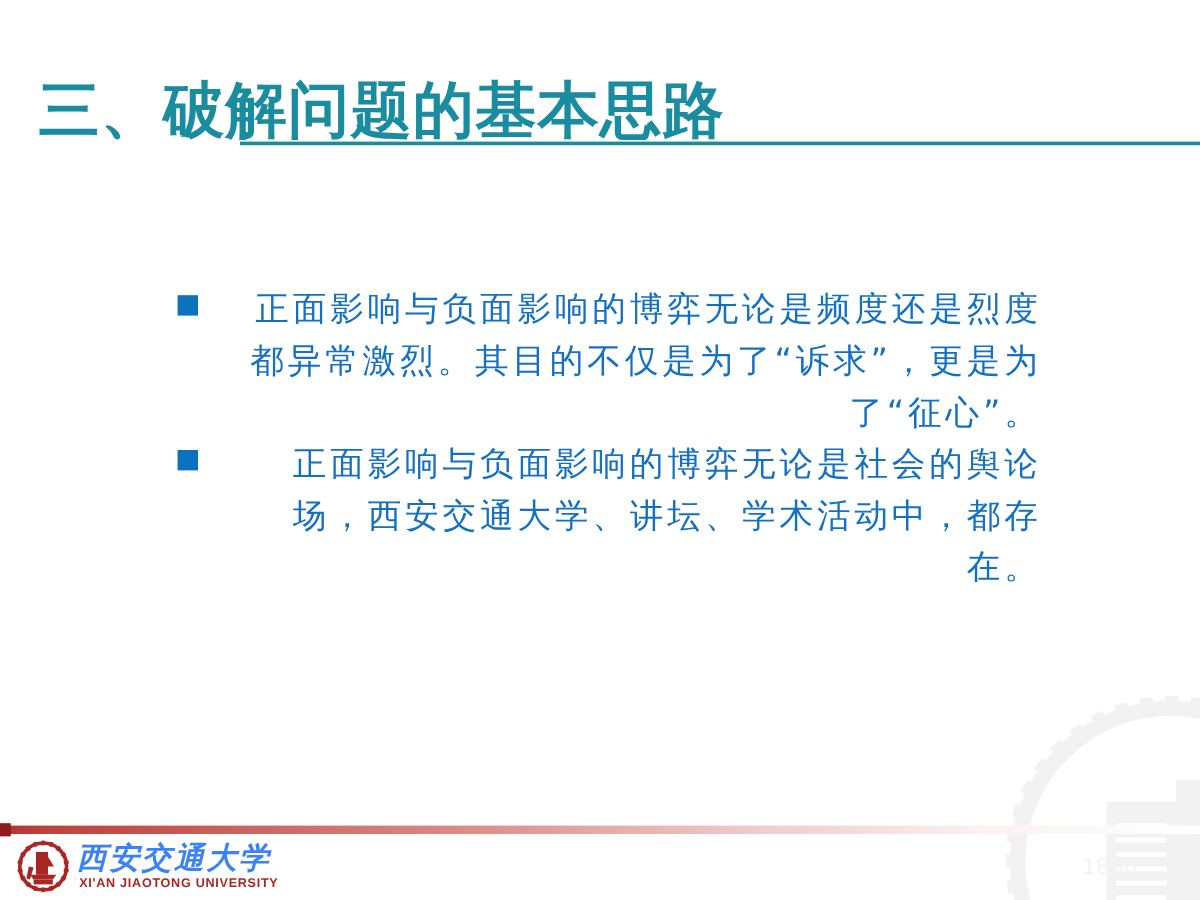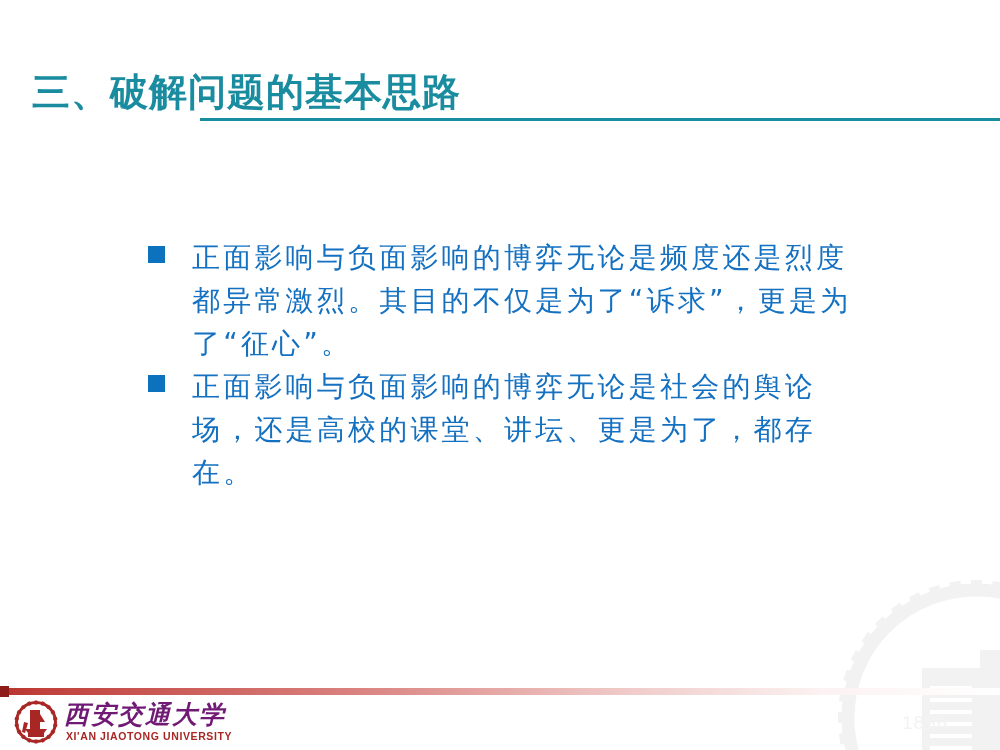--- a/index.html
+++ b/index.html
@@ -23,21 +23,21 @@
     position: absolute;
     left: 0;
     top: 68px;
     width: 1000px;
     height: 56px;
   }
   .title-text {
     position: absolute;
     left: 32px;
     top: 0;
-    font-size: 38px;
+    font-size: 51px;
     font-weight: bold;
     color: #1A8CA0;
     letter-spacing: 1px;
     white-space: nowrap;
     line-height: 48px;
   }
   .title-rule {
     position: absolute;
     left: 200px;
     right: 0;
@@ -65,21 +65,21 @@
     width: 17px;
     height: 17px;
     background: #0D72BE;
   }
   .bullet-text {
     color: #1470C0;
     font-size: 28px;
     line-height: 43px;
     font-weight: 500;
     letter-spacing: 3.2px;
-    text-align: left;
+    text-align: right;
     word-break: break-all;
     font-family: "DejaVu Sans", "Liberation Sans", sans-serif;
   }
 
   
   .footer-rule {
     position: absolute;
     left: 0;
     top: 688px;
     width: 1000px;
@@ -112,21 +112,21 @@
     margin-left: 6px;
     display: flex;
     flex-direction: column;
     justify-content: center;
   }
   .logo-cn {
     font-family: "DejaVu Serif", "Liberation Serif", serif;
     font-size: 25px;
     font-weight: bold;
     font-style: italic;
-    color: #701a75;
+    color: #3b82f6;
     letter-spacing: 2px;
     line-height: 28px;
     white-space: nowrap;
   }
   .logo-en {
     font-family: Liberation Sans, sans-serif;
     font-size: 10.5px;
     font-weight: bold;
     color: #A82724;
     letter-spacing: 0.6px;
@@ -171,21 +171,21 @@
   <div class="body-block">
 
     <div class="bullet-row">
       <span class="bullet-marker"></span>
       <div class="bullet-text">正面影响与负面影响的博弈无论是频度还是烈度都异常激烈。其目的不仅是为了“诉求”，更是为了“征心”。</div>
     </div>
 
 
     <div class="bullet-row">
       <span class="bullet-marker"></span>
-      <div class="bullet-text">正面影响与负面影响的博弈无论是社会的舆论场，还是高校的课堂、讲坛、更是为了，都存在。</div>
+      <div class="bullet-text">正面影响与负面影响的博弈无论是社会的舆论场，西安交通大学、讲坛、学术活动中，都存在。</div>
     </div>
 
   </div>
 
   <div class="watermark">
     <svg width="330" height="330" viewBox="0 0 330 330" aria-hidden="true">
       <g fill="#f2f2f2">
 
         <g>
           <circle cx="140" cy="140" r="128" fill="none" stroke="#f2f2f2" stroke-width="13"></circle>

